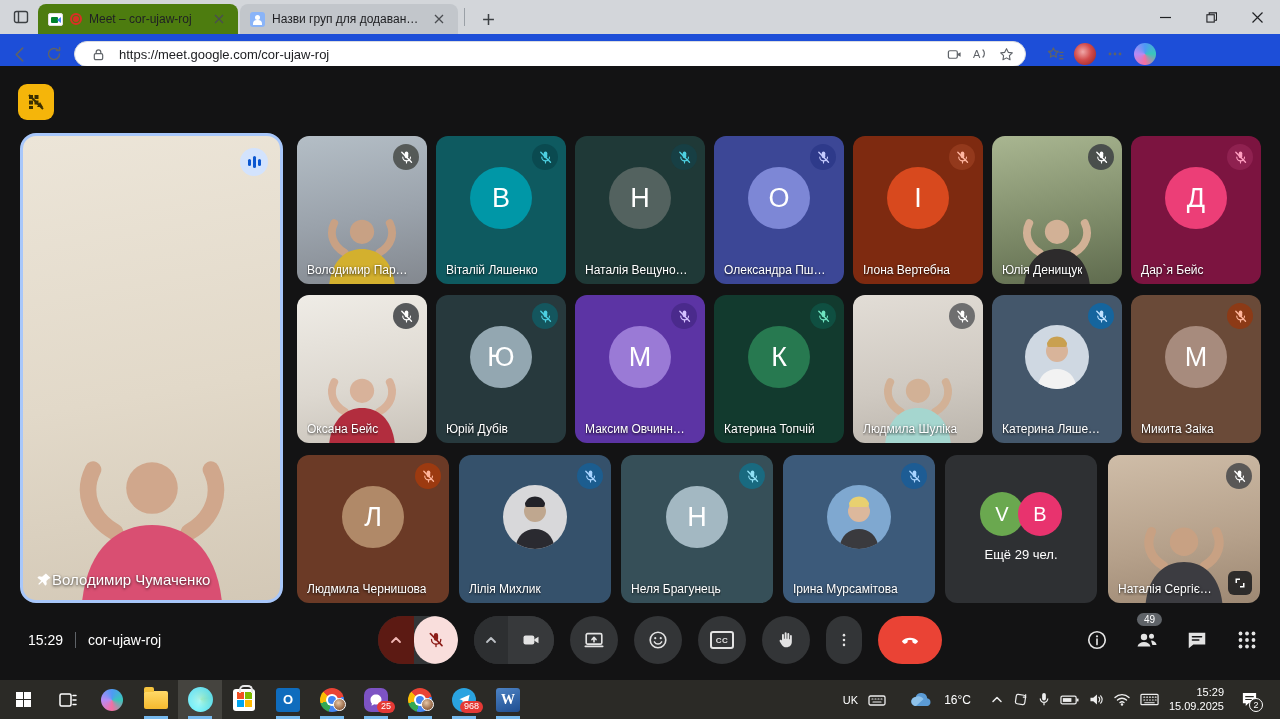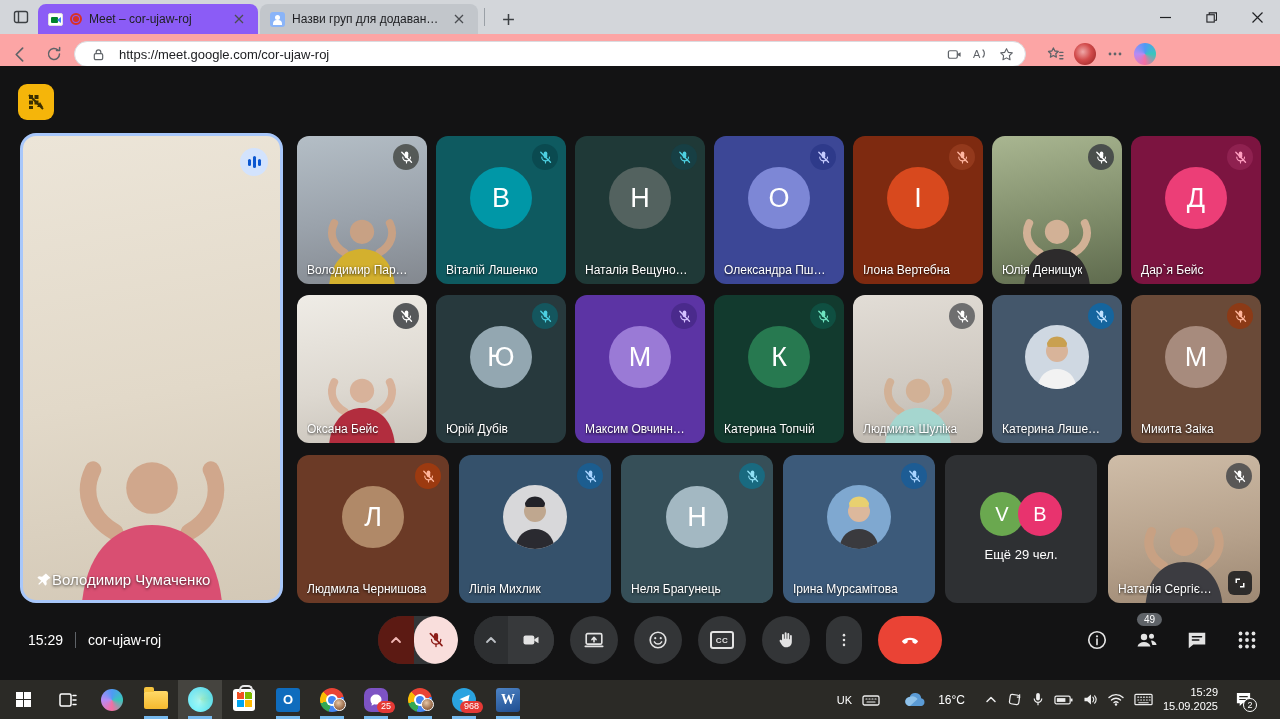--- a/index.html
+++ b/index.html
@@ -6,42 +6,42 @@
     font-family:"Liberation Sans",sans-serif;background:#000;position:relative;}
   *{box-sizing:border-box;}
 
   
   .tabbar{position:absolute;top:0;left:0;width:1280px;height:34px;background:#d3d6da;
     display:flex;align-items:flex-end;}
   .vtabs-btn{width:26px;height:26px;margin:0 4px 4px 8px;border-radius:6px;display:flex;
     align-items:center;justify-content:center;color:#3c4043;}
   .tab{height:30px;display:flex;align-items:center;padding:0 10px;border-radius:8px 8px 0 0;
     font-size:12px;color:#202124;gap:7px;max-width:232px;}
-  .tab.active{background:#8b5cf6;width:220px;}
+  .tab.active{background:#4d7c0f;width:200px;}
   .tab.inactive{background:#c2c6cb;width:218px;margin-left:2px;}
   .tab .title{white-space:nowrap;overflow:hidden;text-overflow:ellipsis;flex:1;}
   .tab .close,.newtab{color:#4a4d51;display:flex;align-items:center;justify-content:center;
     width:18px;height:18px;border-radius:4px;flex:none;}
   .newtab{margin:0 0 6px 10px;}
   .tabdiv{width:1px;height:18px;background:#9aa0a6;margin:0 4px 8px 6px;}
   .win-controls{margin-left:auto;display:flex;height:34px;align-items:stretch;}
   .win-btn{width:46px;display:flex;align-items:center;justify-content:center;color:#202124;}
 
   .meet-favicon{width:15px;height:13px;border-radius:2px;background:#fff;position:relative;flex:none;
     border:1px solid #e0e0e0;}
   .meet-favicon .cam{position:absolute;left:2px;top:3px;width:7px;height:6px;background:#00832d;border-radius:1px;}
   .meet-favicon .lens{position:absolute;right:1px;top:3px;width:0;height:0;border-top:3px solid transparent;
     border-bottom:3px solid transparent;border-right:4px solid #4285f4;}
   .rec-dot{width:12px;height:12px;border-radius:50%;border:2px solid #d93025;position:relative;flex:none;}
   .rec-dot::after{content:"";position:absolute;inset:1px;background:#d93025;border-radius:50%;}
   .doc-favicon{width:15px;height:15px;border-radius:3px;background:#8ab4f8;position:relative;flex:none;}
   .doc-favicon::before{content:"";position:absolute;left:5px;top:3px;width:5px;height:5px;border-radius:50%;background:#fff;}
   .doc-favicon::after{content:"";position:absolute;left:3px;top:8px;width:9px;height:5px;border-radius:4px 4px 0 0;background:#fff;}
 
-  .toolbar{position:absolute;top:34px;left:0;width:1280px;height:41px;background:#fca5a5;
+  .toolbar{position:absolute;top:34px;left:0;width:1280px;height:41px;background:#1d4ed8;
     display:flex;align-items:center;border-bottom:1px solid #e2e3e5;}
   .nav-ic{width:28px;height:28px;display:flex;align-items:center;justify-content:center;color:#5f6368;margin-left:6px;}
   .url-pill{height:26px;flex:0 0 952px;margin-left:6px;border:1px solid #dadce0;border-radius:14px;
     display:flex;align-items:center;padding:0 6px 0 10px;background:#fff;}
   .url-text{font-size:13px;color:#202124;flex:1;margin-left:8px;white-space:nowrap;overflow:hidden;}
   .pill-ic{width:26px;height:24px;display:flex;align-items:center;justify-content:center;color:#5f6368;}
   .bar-ic{width:30px;height:28px;display:flex;align-items:center;justify-content:center;color:#5f6368;}
   .rose-avatar{width:22px;height:22px;border-radius:50%;
     background:radial-gradient(circle at 40% 40%,#f0a8a8 0%,#d24b4b 45%,#8f1f1f 100%);flex:none;}
   .copilot-ic{width:22px;height:22px;border-radius:50%;
@@ -122,21 +122,21 @@
   .tb-search{width:252px;height:30px;background:#fff;border-radius:15px;display:flex;align-items:center;
     padding:0 4px 0 12px;color:#444;gap:8px;margin-left:2px;overflow:hidden;}
   .tb-search .ph{font-size:13px;color:#555;flex:1;}
   .tb-app{width:44px;height:39px;display:flex;align-items:center;justify-content:center;position:relative;}
   .tb-app.running::after{content:"";position:absolute;bottom:0;left:10px;right:10px;height:3px;background:#76b9ed;}
   .tb-app.active{background:#45443f;}
   .app-badge{position:absolute;right:3px;bottom:6px;background:#e53935;color:#fff;font-size:9px;
     padding:1px 4px;border-radius:8px;line-height:1.1;}
   .av-dot{position:absolute;right:8px;bottom:8px;width:13px;height:13px;border-radius:50%;
     background:radial-gradient(circle at 40% 35%,#e8c8a8 0%,#9c6f4e 60%,#5d4030 100%);border:1px solid #fff;}
-  .tray{margin-left:auto;display:flex;align-items:center;gap:10px;padding-right:22px;font-size:11px;}
+  .tray{margin-left:auto;display:flex;align-items:center;gap:10px;padding-right:16px;font-size:11px;}
   .tray .ic{display:flex;align-items:center;justify-content:center;color:#eee;}
   .clock{text-align:right;line-height:1.25;font-size:11px;}
   .notif{position:relative;width:30px;height:39px;display:flex;align-items:center;justify-content:center;}
   .notif .nb{position:absolute;right:1px;bottom:7px;width:14px;height:14px;border-radius:50%;background:#2b2a26;
     border:1px solid #fff;color:#fff;font-size:9px;display:flex;align-items:center;justify-content:center;}
 
   
   .winlogo{display:grid;grid-template-columns:7px 7px;grid-template-rows:7px 7px;gap:1px;}
   .winlogo i{background:#fff;display:block;}
   .winlogo.color i:nth-child(1){background:#f25022}.winlogo.color i:nth-child(2){background:#7fba00}

